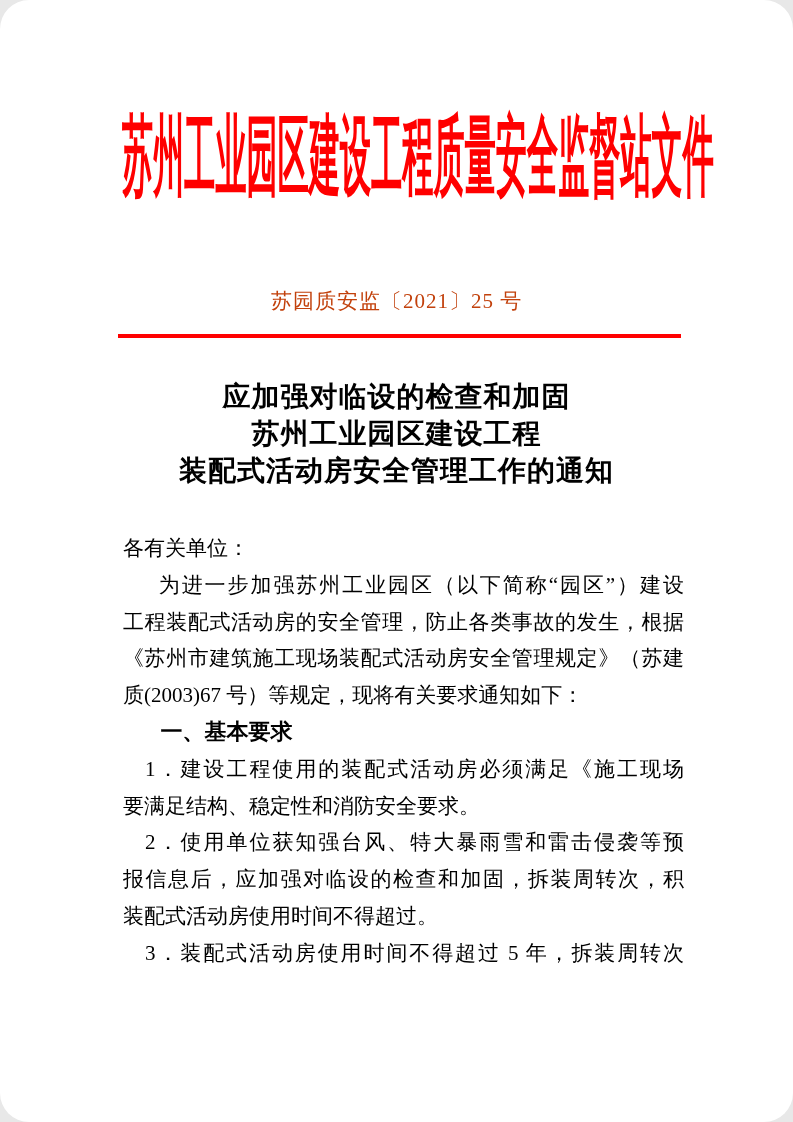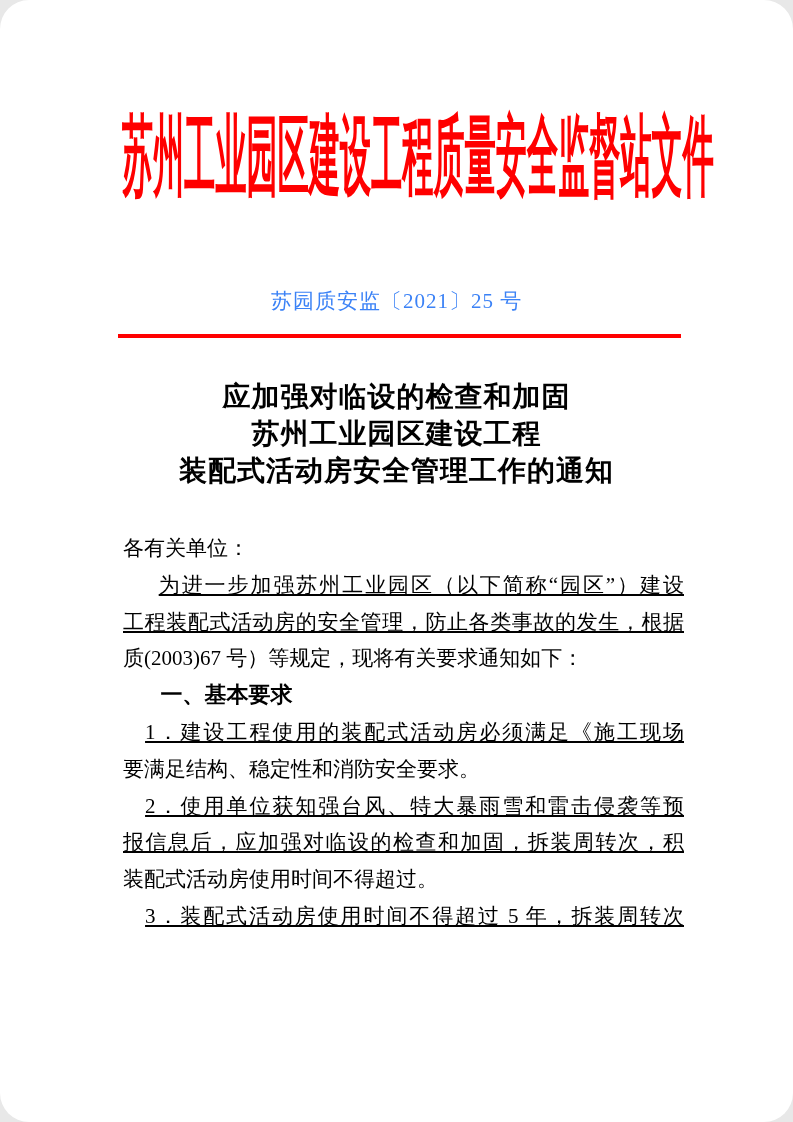--- a/index.html
+++ b/index.html
@@ -35,21 +35,21 @@
 
   .doc-number {
     position: absolute;
     top: 288px;
     left: 0;
     width: 100%;
     text-align: center;
     font-size: 21px;
     line-height: 26px;
     letter-spacing: 1px;
-    color: #3b82f6;
+    color: #c2410c;
   }
 
   .red-rule {
     position: absolute;
     top: 334px;
     left: 118px;
     width: 563px;
     height: 4px;
     background: #ff0000;
   }
@@ -69,21 +69,21 @@
   .doc-body {
     position: absolute;
     top: 530px;
     left: 123px;
     width: 561px;
     font-size: 21px;
     line-height: 36.8px;
   }
 
   .line { min-height: 36.8px; }
-  .just { text-align: justify; text-align-last: justify; text-justify: inter-character; text-decoration: underline; }
+  .just { text-align: justify; text-align-last: justify; text-justify: inter-character; }
   .ind-a { text-indent: 1.7em; }   
   .ind-b { text-indent: 1.05em; }  
   .heading {
     font-family: "Liberation Sans", sans-serif;
     font-weight: bold;
     font-size: 22px;
   }
 </style>
 </head>
 <body>
@@ -99,20 +99,21 @@
   <div class="notice-title">
     <div>应加强对临设的检查和加固</div>
     <div>苏州工业园区建设工程</div>
     <div>装配式活动房安全管理工作的通知</div>
   </div>
 
   <div class="doc-body">
     <div class="line">各有关单位：</div>
     <div class="line ind-a just">为进一步加强苏州工业园区（以下简称“园区”）建设</div>
     <div class="line just">工程装配式活动房的安全管理，防止各类事故的发生，根据</div>
+    <div class="line just">《苏州市建筑施工现场装配式活动房安全管理规定》（苏建</div>
     <div class="line">质(2003)67 号）等规定，现将有关要求通知如下：</div>
     <div class="line ind-a heading">一、基本要求</div>
     <div class="line ind-b just">1．建设工程使用的装配式活动房必须满足《施工现场</div>
     <div class="line">要满足结构、稳定性和消防安全要求。</div>
     <div class="line ind-b just">2．使用单位获知强台风、特大暴雨雪和雷击侵袭等预</div>
     <div class="line just">报信息后，应加强对临设的检查和加固，拆装周转次，积</div>
     <div class="line">装配式活动房使用时间不得超过。</div>
     <div class="line ind-b just">3．装配式活动房使用时间不得超过 5 年，拆装周转次</div>
   </div>
 

